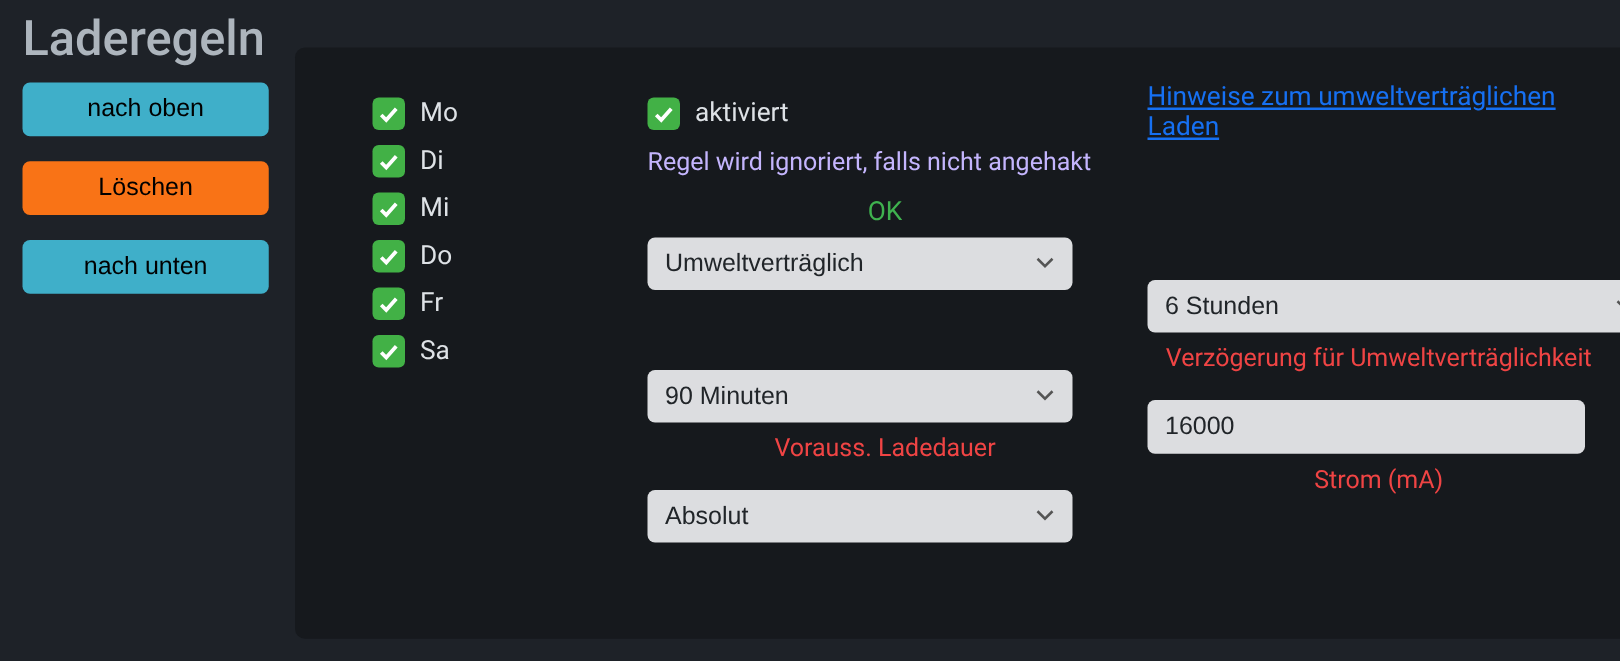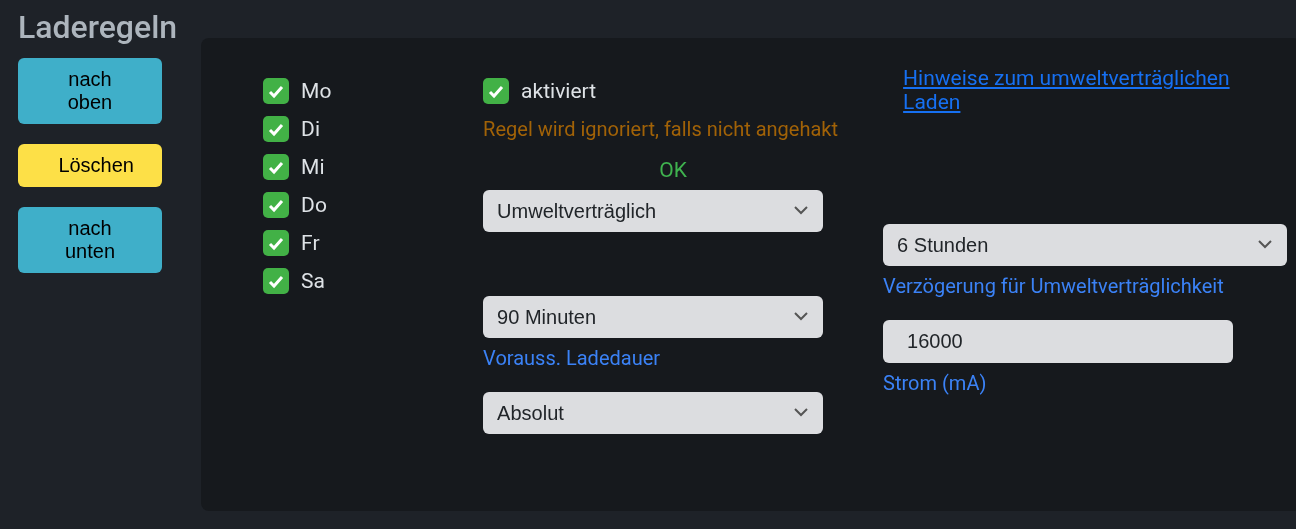--- a/index.html
+++ b/index.html
@@ -15,45 +15,44 @@
       width: 1296px;
       height: 529px;
       overflow: hidden;
       display: flex;
     }
     .sidebar {
       width: 230px;
       padding: 8px 18px;
     }
     .sidebar h2 {
-      font-size: 32px;
+      font-size: 39px;
       font-weight: 500;
       color: #adb5bd;
       margin-bottom: 12px;
     }
     .btn {
       display: block;
-      width: 144px;
-      padding: 10px 28px;
+      width: 197px;
+      padding: 10px 12px;
       border: none;
       border-radius: 6px;
       font-size: 20px;
       text-align: center;
       cursor: pointer;
       margin-bottom: 20px;
       color: #fff;
     }
     .btn-info {
       background-color: #3fafc9;
       color: #000;
     }
     .btn-danger {
-      background-color: #fde047;
+      background-color: #f97316;
       color: #000;
-      text-align: right;
     }
     .main-panel {
       flex: 1;
       background-color: #16191d;
       border-radius: 8px;
       margin: 38px 18px 18px 6px;
       padding: 28px 48px 28px 62px;
       display: flex;
       gap: 20px;
     }
@@ -89,21 +88,21 @@
       fill: none;
       stroke: #fff;
       stroke-width: 3;
     }
     .checkbox-label {
       margin-left: 12px;
       font-size: 21px;
       color: #dee2e6;
     }
     .helper-text {
-      color: #a16207;
+      color: #c4b5fd;
       font-size: 20px;
       margin-top: 10px;
       line-height: 1.5;
     }
     .status-ok {
       color: #3fb24f;
       font-size: 21px;
       margin-top: 14px;
       margin-bottom: 8px;
       text-align: center;
@@ -138,38 +137,38 @@
       fill: none;
       stroke: #555;
       stroke-width: 2;
     }
     .input-text {
       width: 340px;
       background-color: #dcdde0;
       color: #212529;
       border: none;
       border-radius: 6px;
-      padding: 10px 24px;
+      padding: 10px 14px;
       font-size: 20px;
       margin-bottom: 8px;
     }
     .field-label-below {
-      color: #3b82f6;
+      color: #ef4444;
       font-size: 20px;
       margin-bottom: 22px;
+      text-align: center;
     }
     .link {
       color: #1670f2;
       text-decoration: underline;
       font-size: 21px;
       display: inline-block;
       margin-bottom: 110px;
       max-width: 360px;
       cursor: pointer;
-      margin-left: 20px;
     }
     .spacer-56 { height: 56px; }
   </style>
 </head>
 <body>
 
 <div class="sidebar">
   <h2>Laderegeln</h2>
   <button class="btn btn-info">nach oben</button>
   <button class="btn btn-danger">Löschen</button>

